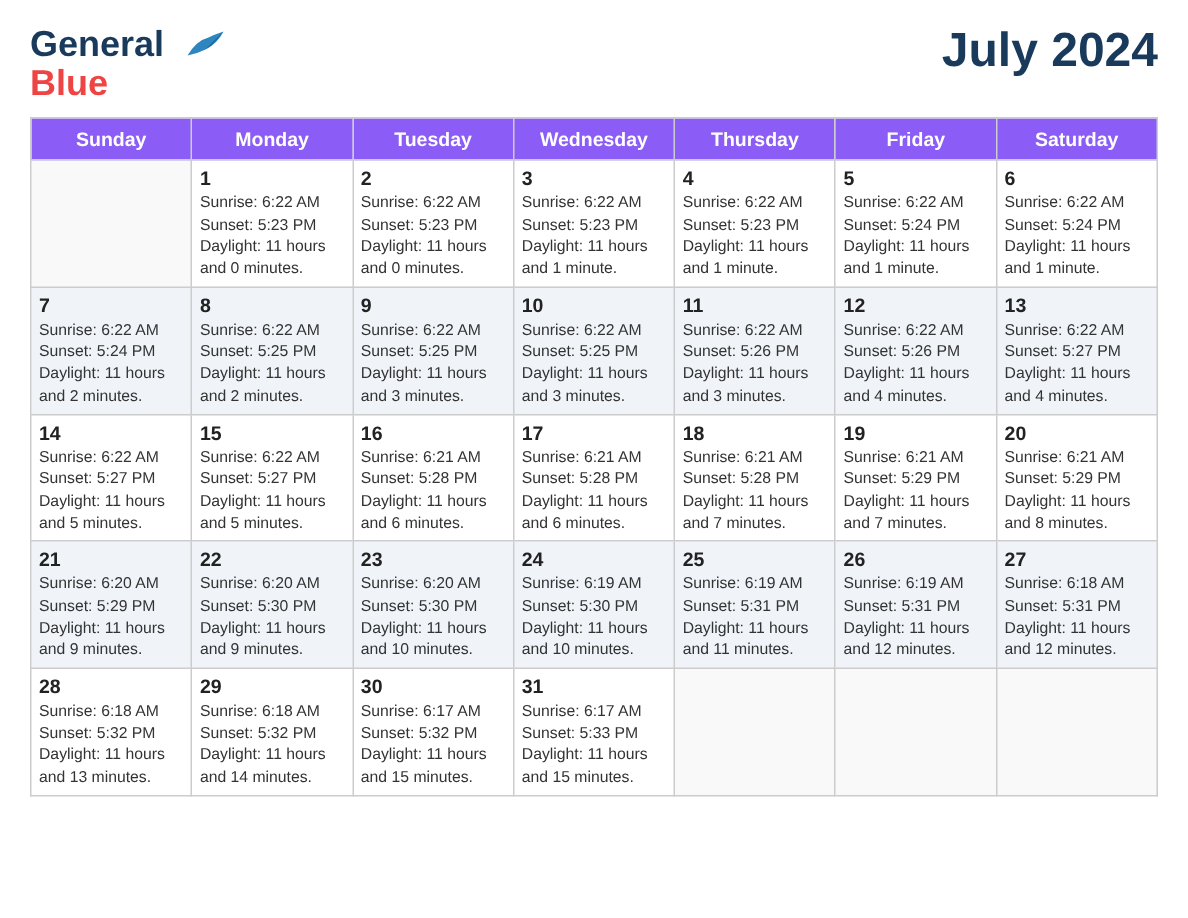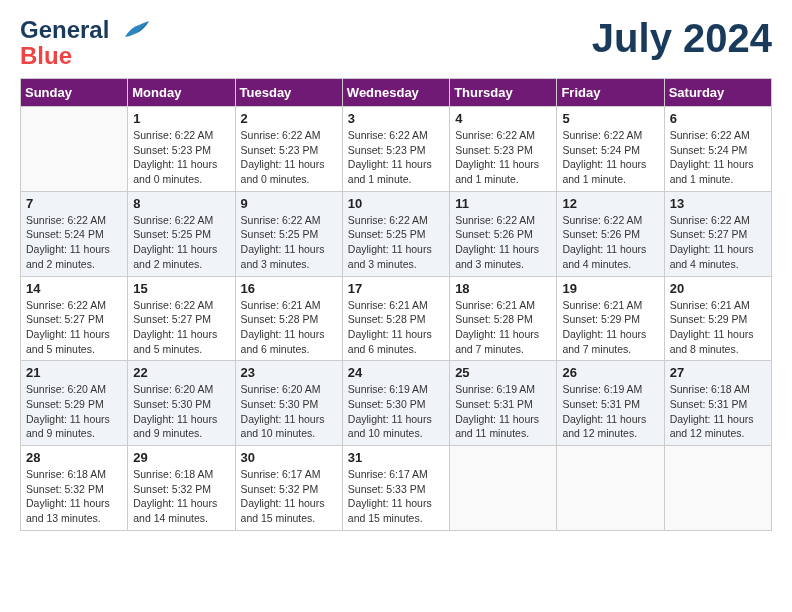--- a/index.html
+++ b/index.html
@@ -23,40 +23,40 @@
     }
     .logo-row {
       display: flex;
       align-items: center;
       gap: 2px;
     }
     .title-area {
       text-align: right;
     }
     .month-title {
-      font-size: 40px;
+      font-size: 32px;
       font-weight: bold;
       color: #1a3a5c;
       line-height: 1.1;
     }
     .location-title {
       font-size: 16px;
       color: #333;
       font-weight: bold;
     }
     .calendar-table {
       width: 100%;
       border-collapse: collapse;
       font-size: 11px;
     }
     .calendar-table th {
-      background-color: #701a75;
+      background-color: #8b5cf6;
       color: white;
       padding: 6px 4px;
-      text-align: left;
+      text-align: center;
       font-size: 13px;
       font-weight: bold;
       border: 1px solid #ccc;
     }
     .calendar-table td {
       border: 1px solid #ccc;
       vertical-align: top;
       padding: 4px 5px;
       width: calc(100% / 7);
       min-height: 80px;

